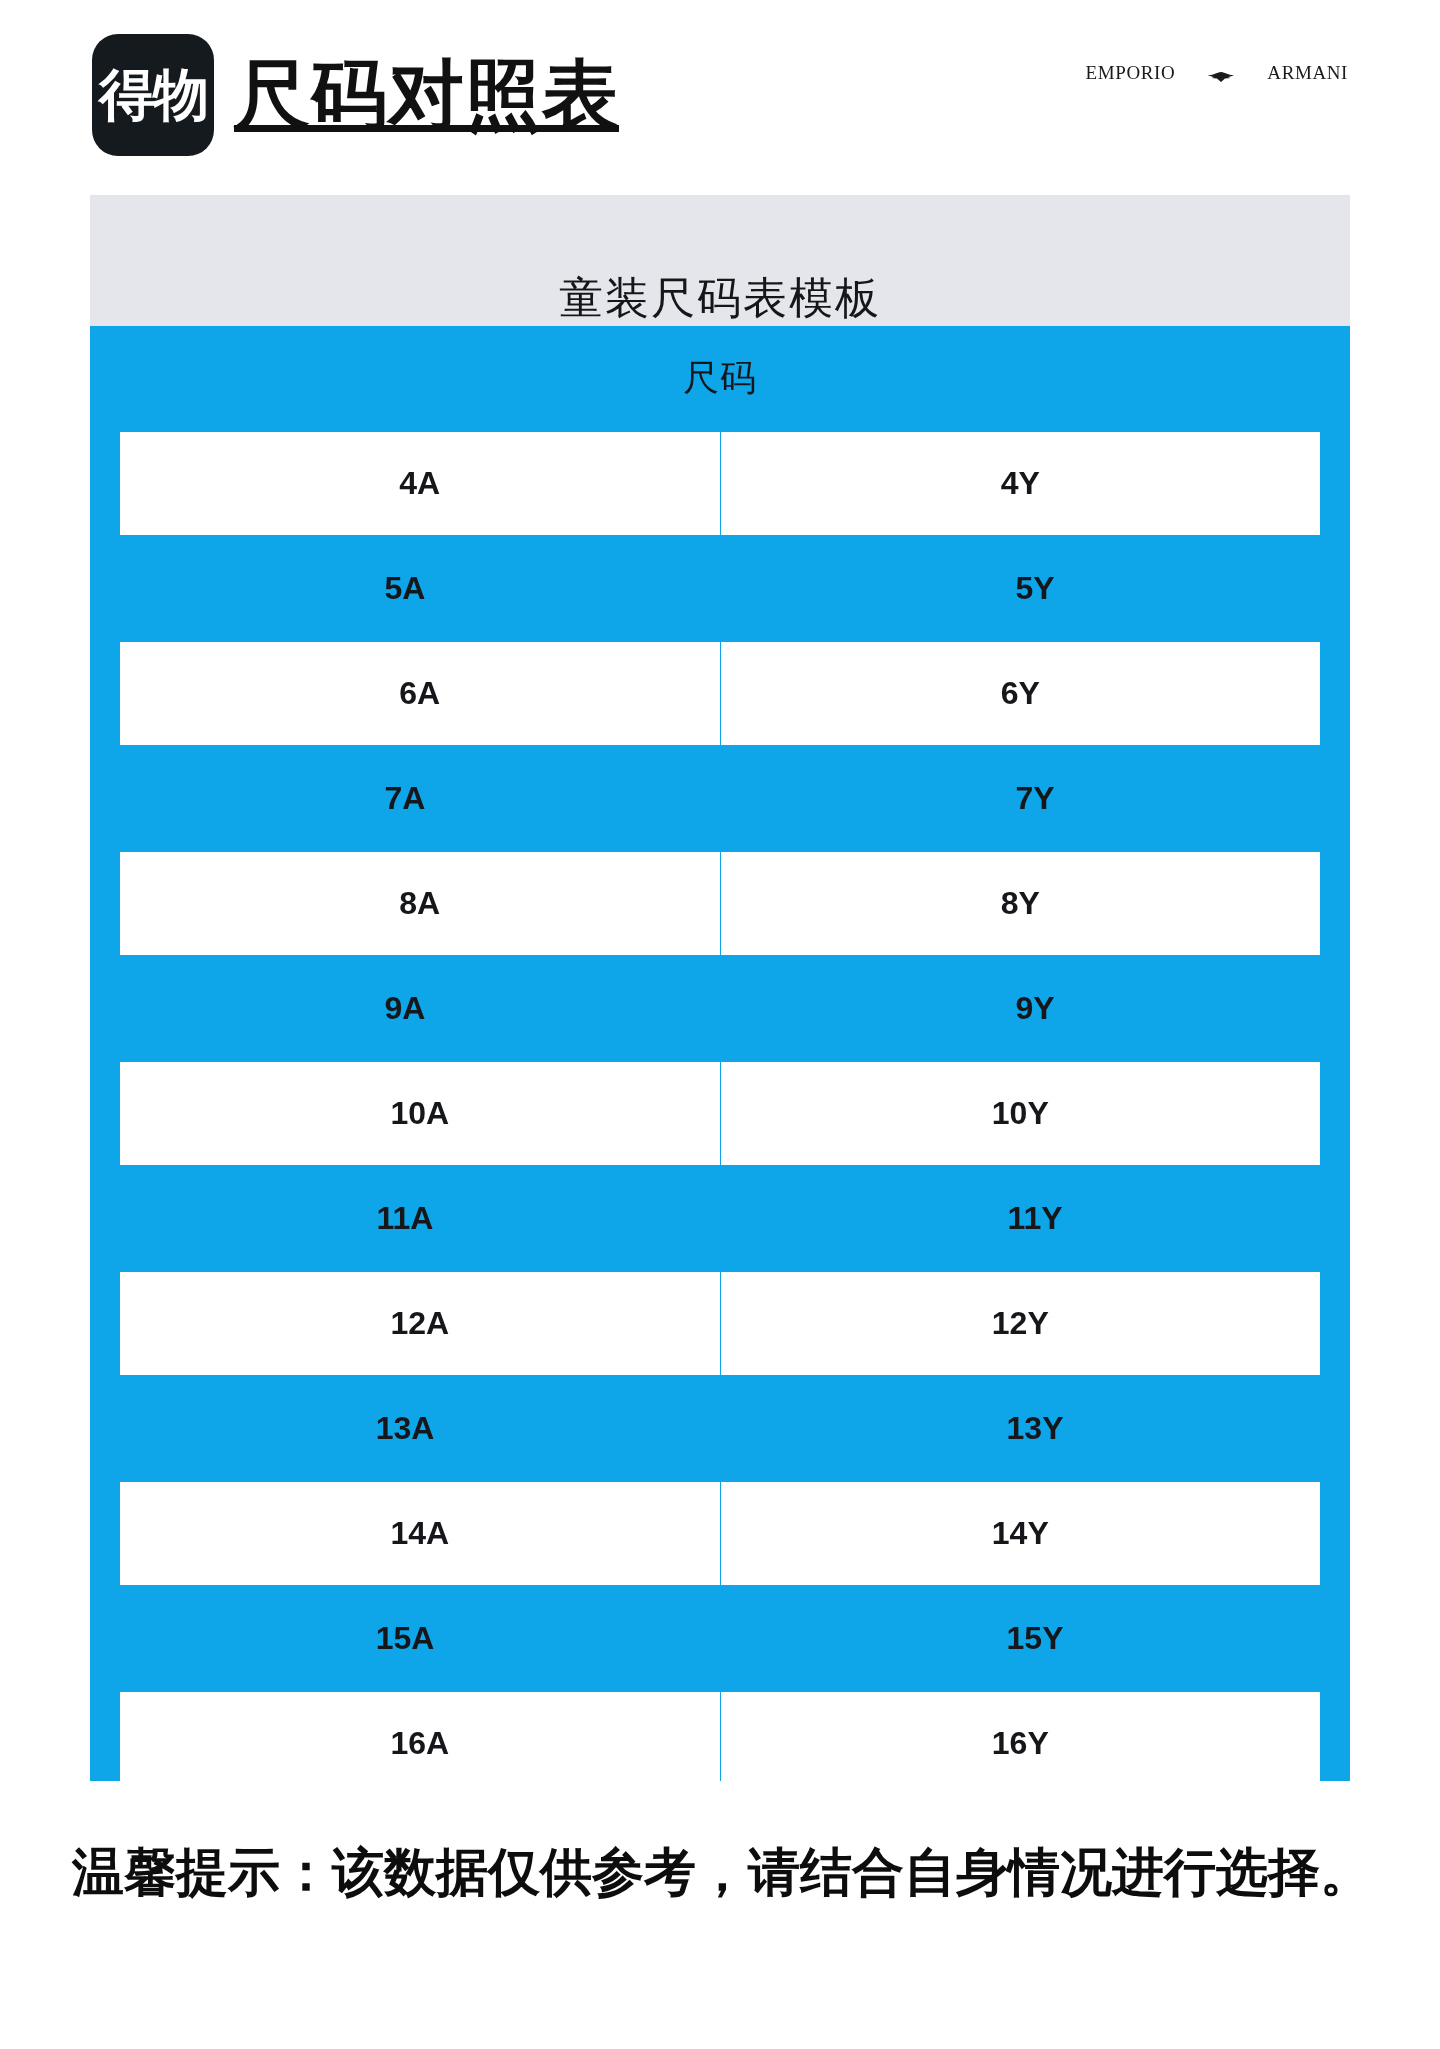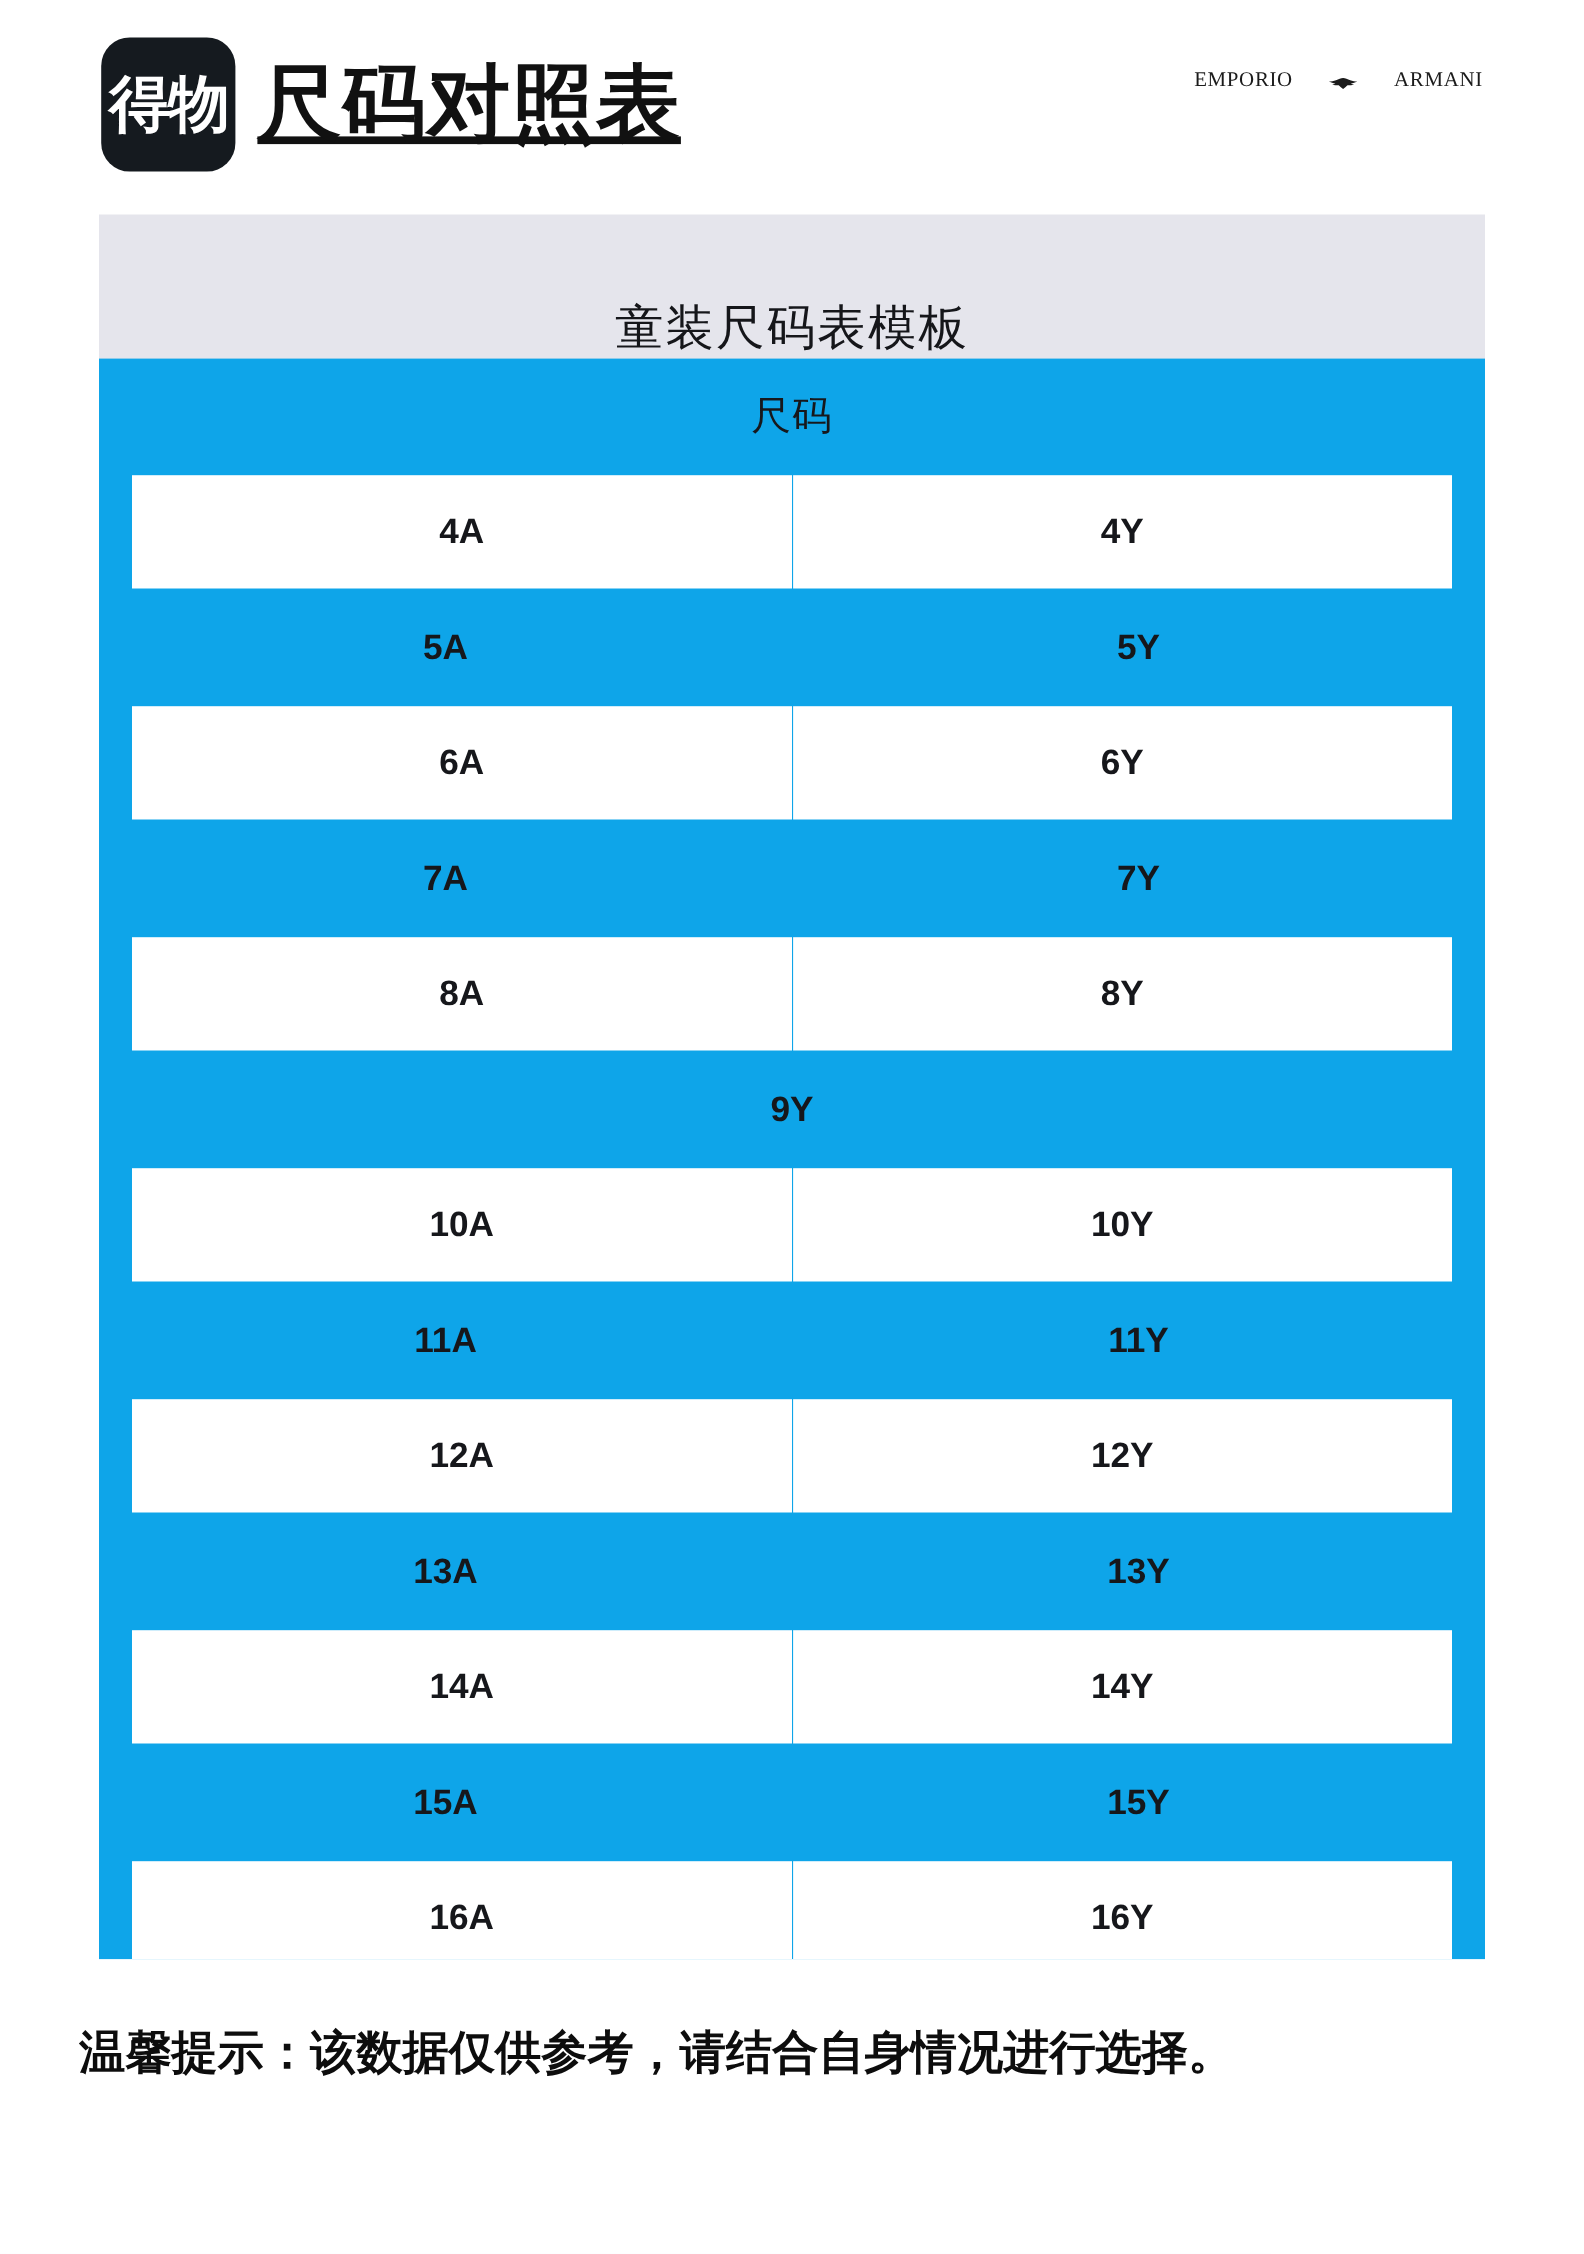--- a/index.html
+++ b/index.html
@@ -165,21 +165,21 @@
   .t-row.plain .t-cell {
     background: transparent;
   }
 
   
   .footer-note {
     position: absolute;
     left: 72px;
     top: 1838px;
     width: 1300px;
-    font-size: 42px;
+    font-size: 52px;
     color: #0d0d0d;
     font-weight: 700;
     letter-spacing: 0px;
     white-space: nowrap;
   }
 </style>
 </head>
 <body>
 
 <div class="page">
@@ -226,20 +226,21 @@
         </div>
         <div class="t-row plain">
           <div class="t-cell left">7A</div>
           <div class="t-cell right">7Y</div>
         </div>
         <div class="t-row zebra">
           <div class="t-cell left">8A</div>
           <div class="t-cell right">8Y</div>
         </div>
         <div class="t-row plain">
+          <div class="t-cell left">9A</div>
           <div class="t-cell right">9Y</div>
         </div>
         <div class="t-row zebra">
           <div class="t-cell left">10A</div>
           <div class="t-cell right">10Y</div>
         </div>
         <div class="t-row plain">
           <div class="t-cell left">11A</div>
           <div class="t-cell right">11Y</div>
         </div>

